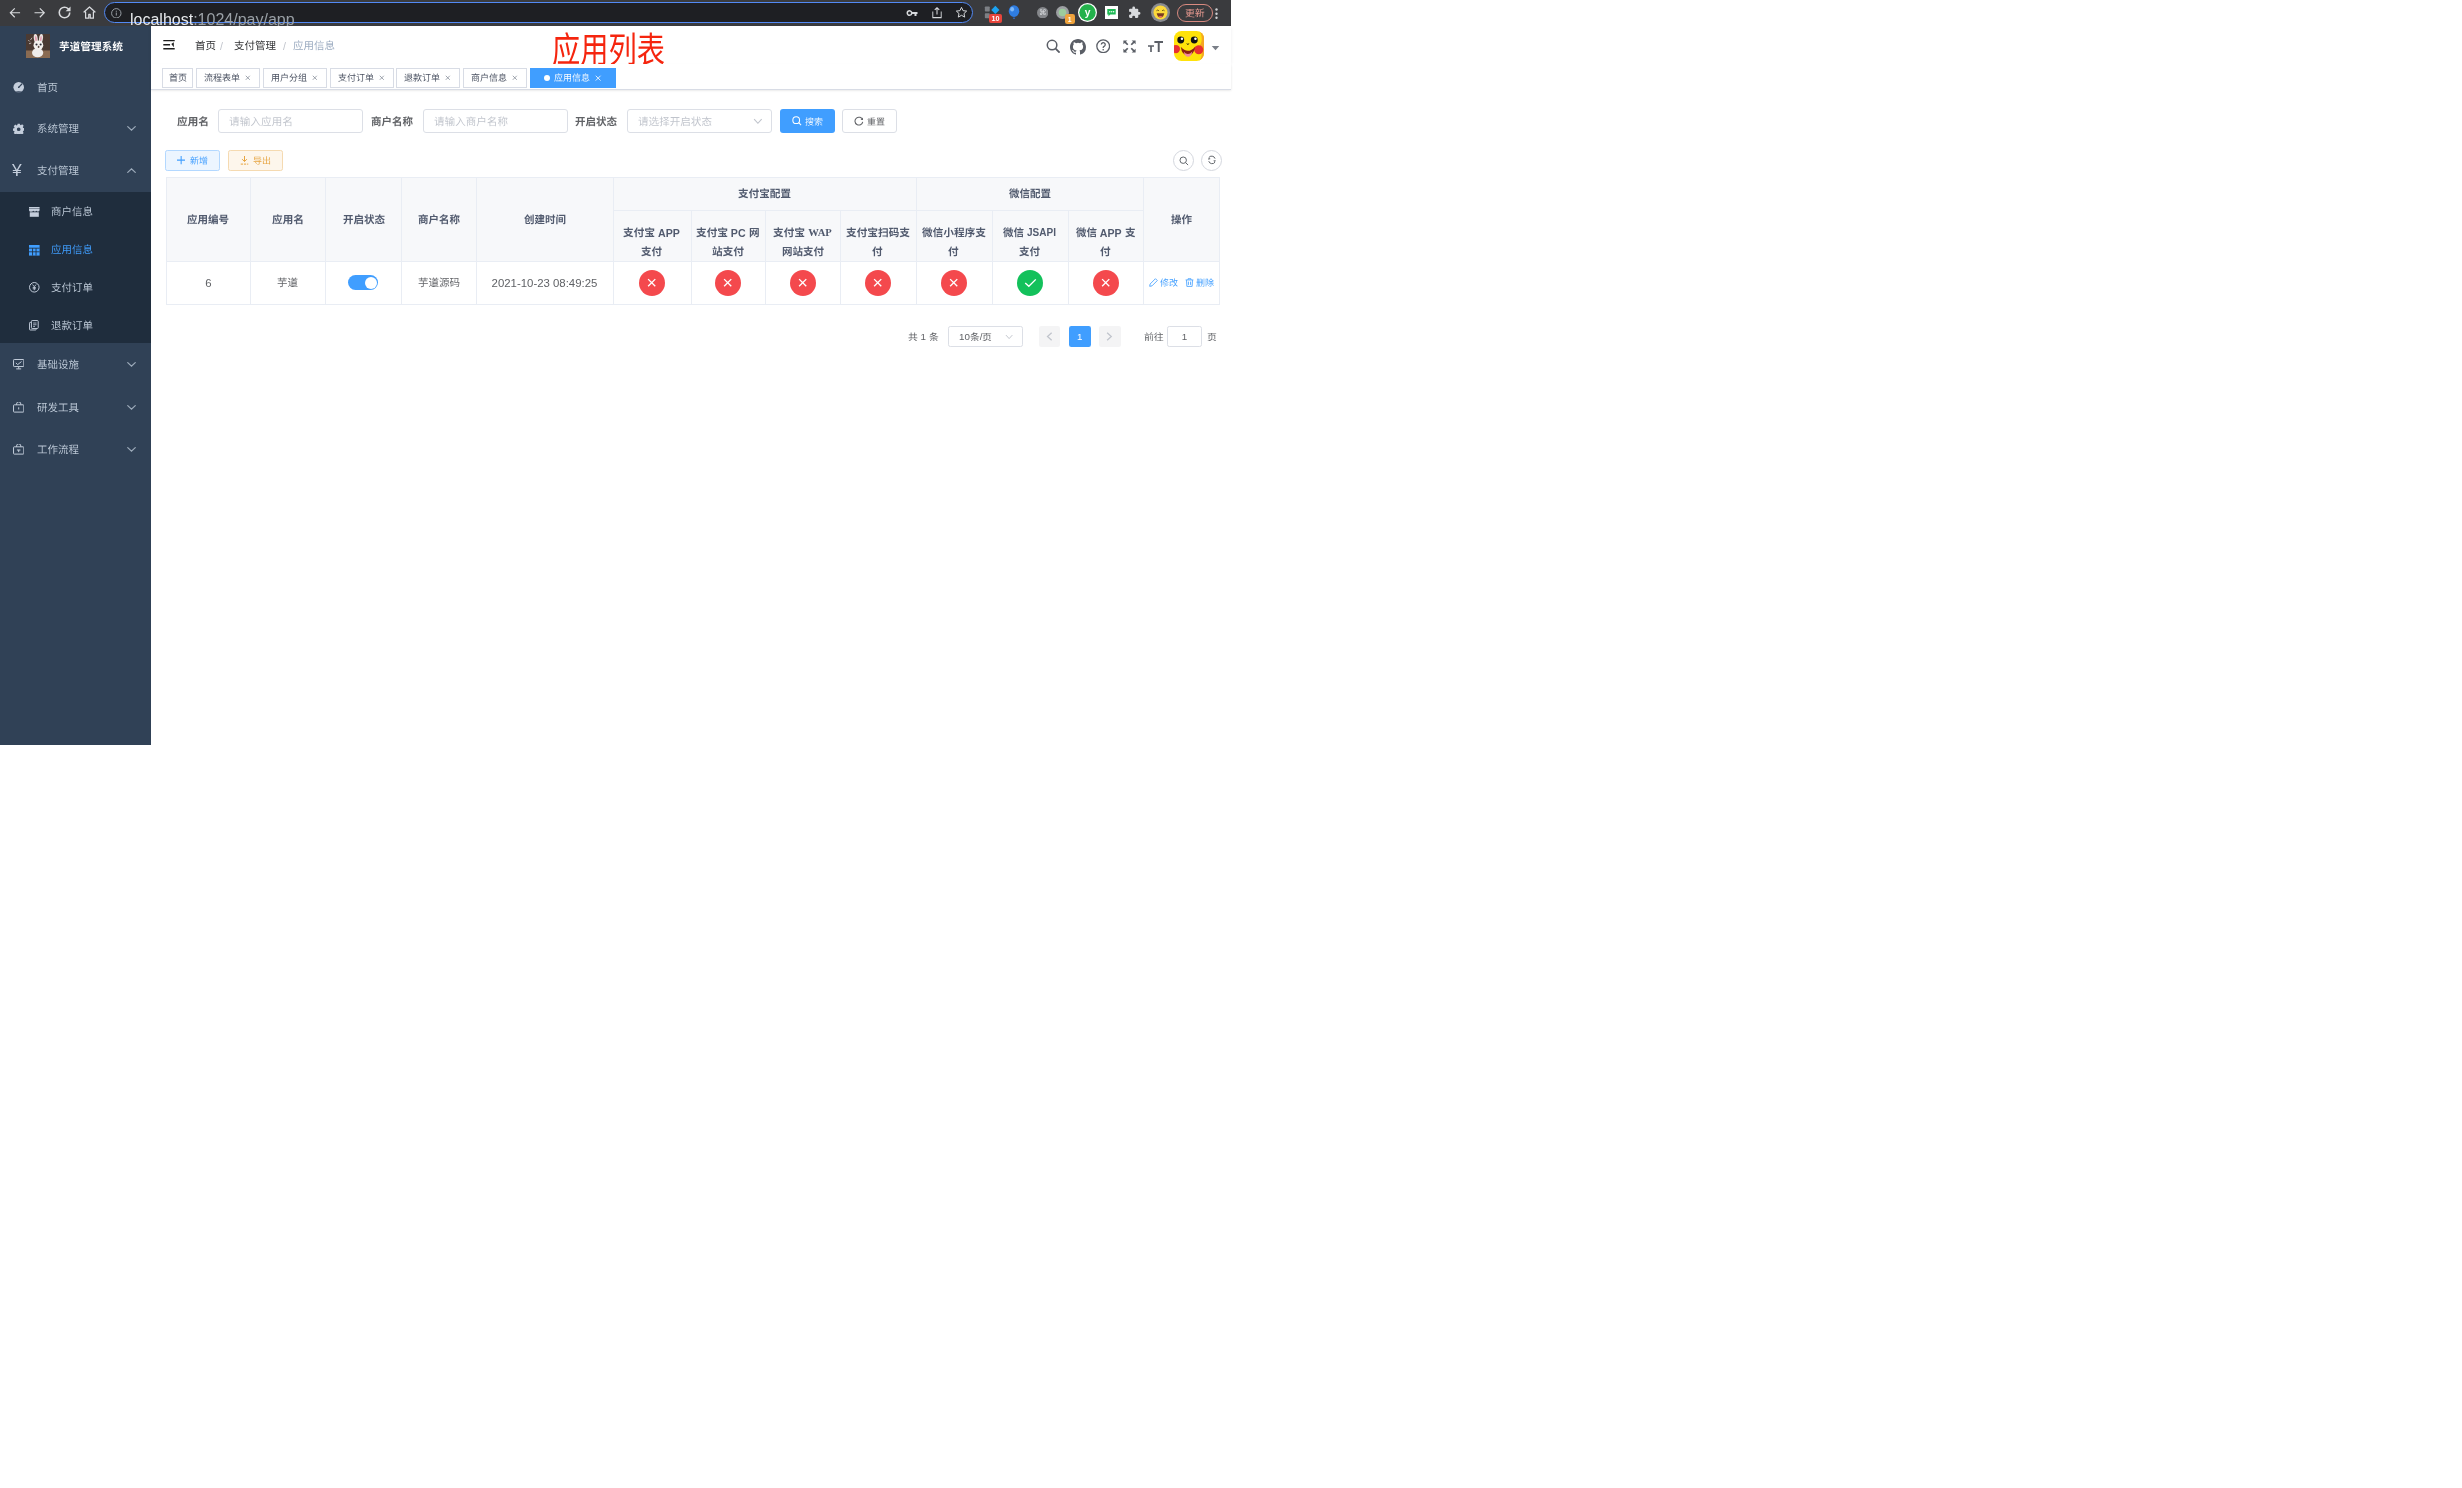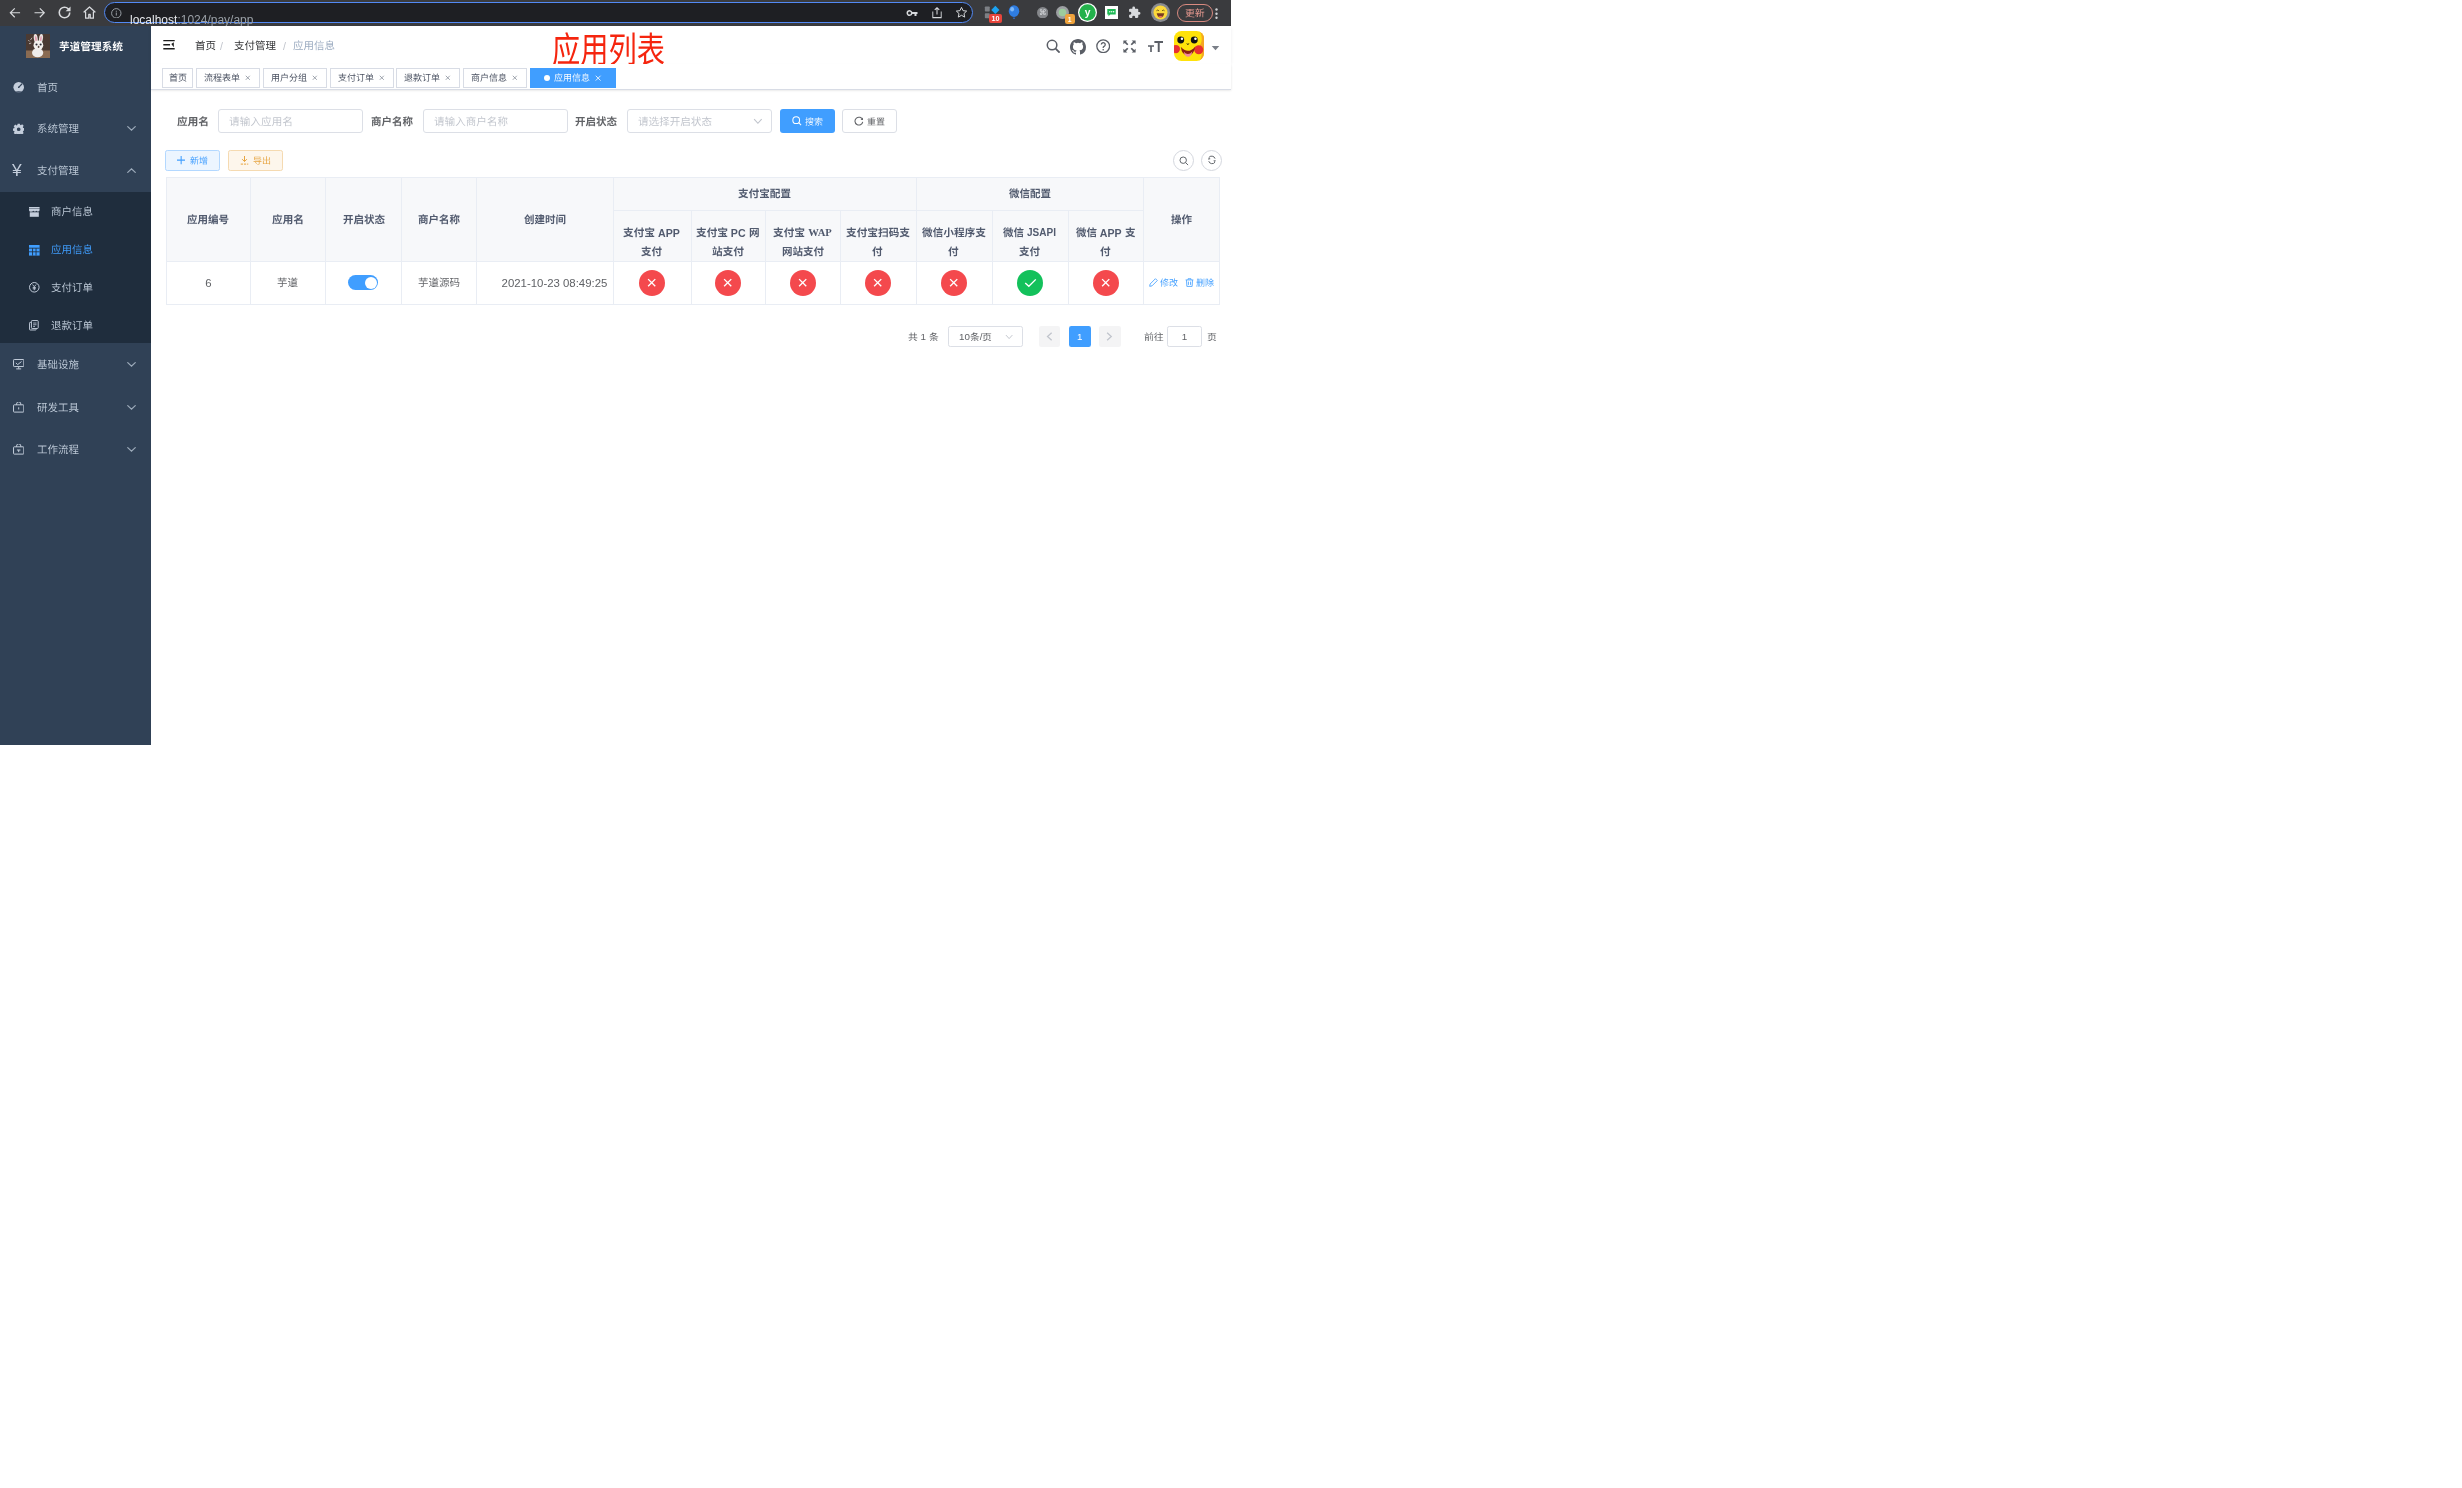--- a/index.html
+++ b/index.html
@@ -127,21 +127,21 @@
   </svg>
 <svg class="a" style="left:83px;top:6px" width="13" height="13" viewBox="0 0 16 16">
     <path d="M8 1.2 1.2 7.4h2V15h3.9v-4.6h1.8V15h3.9V7.4h2z" fill="none" stroke="#d8dadd" stroke-width="1.5" stroke-linejoin="round"></path>
   </svg>
 <div class="a" style="left:104px;top:2.3px;width:869px;height:21px;border-radius:10.6px;background:#1e1f23;border:1.9px solid #5289f4"></div>
 <svg class="a" style="left:111px;top:7.6px" width="10.6" height="10.6" viewBox="0 0 14 14">
     <circle cx="7" cy="7" r="6.2" fill="none" stroke="#9aa0a6" stroke-width="1.3"></circle>
     <rect x="6.35" y="6" width="1.3" height="4" fill="#9aa0a6"></rect>
     <rect x="6.35" y="3.6" width="1.3" height="1.4" fill="#9aa0a6"></rect>
   </svg>
-<div class="l" style="left:130px;top:2.3px;height:36px;font-size:12px;color:#e8eaed">
+<div class="l" style="left:130px;top:2.3px;height:36px;font-size:16px;color:#e8eaed">
     <span>localhost</span>
     <span style="color:#9aa0a6">:1024/pay/app</span>
   </div>
 <svg class="a" style="left:906px;top:6.8px" width="12" height="12" viewBox="0 0 24 24">
     <path d="M12.65 10a6 6 0 1 0 0 4H17v4h4v-4h2v-4zM7 15a3 3 0 1 1 0-6 3 3 0 0 1 0 6z" fill="#d8dadd"></path>
   </svg>
 <svg class="a" style="left:931px;top:6px" width="12" height="13" viewBox="0 0 16 17">
     <path d="M8 1l3.5 3.5-1 1L8.7 3.7V11H7.3V3.7L5.5 5.5l-1-1z" fill="#d8dadd"></path>
     <path d="M3 7H1.8v9h12.4V7H13v7.6H3z" fill="#d8dadd"></path>
   </svg>
@@ -836,21 +836,21 @@
 <div class="a" style="left:348px;top:275px;width:30px;height:15px;border-radius:7.6px;background:#409eff"></div>
 <div class="a" style="left:365px;top:277px;width:12px;height:12px;border-radius:50%;background:#fff"></div>
 <div class="c" style="left:408px;top:275px;width:61px;height:15px">
     <svg class="k" style="width:42px;height:10.6px;" viewBox="0 0 4 1" preserveAspectRatio="none" fill="#606266">
       <use href="#g91" x="0"></use>
       <use href="#g92" x="1"></use>
       <use href="#g93" x="2"></use>
       <use href="#g94" x="3"></use>
     </svg>
   </div>
-<div class="c" style="left:494px;top:275px;width:121px;height:15px;font-size:11.4px;color:#606266">2021-10-23 08:49:25</div>
+<div class="c" style="left:484px;top:275px;width:121px;height:15px;font-size:11.4px;color:#606266">2021-10-23 08:49:25</div>
 <div class="c" style="left:639px;top:270px;width:26px;height:26px;border-radius:50%;background:#f4494d">
     <svg width="11.4" height="11.4" viewBox="0 0 15 15">
       <path d="M2.8 2.8l9.4 9.4M12.2 2.8l-9.4 9.4" stroke="#fff" stroke-width="1.8"></path>
     </svg>
   </div>
 <div class="c" style="left:715px;top:270px;width:26px;height:26px;border-radius:50%;background:#f4494d">
     <svg width="11.4" height="11.4" viewBox="0 0 15 15">
       <path d="M2.8 2.8l9.4 9.4M12.2 2.8l-9.4 9.4" stroke="#fff" stroke-width="1.8"></path>
     </svg>
   </div>

